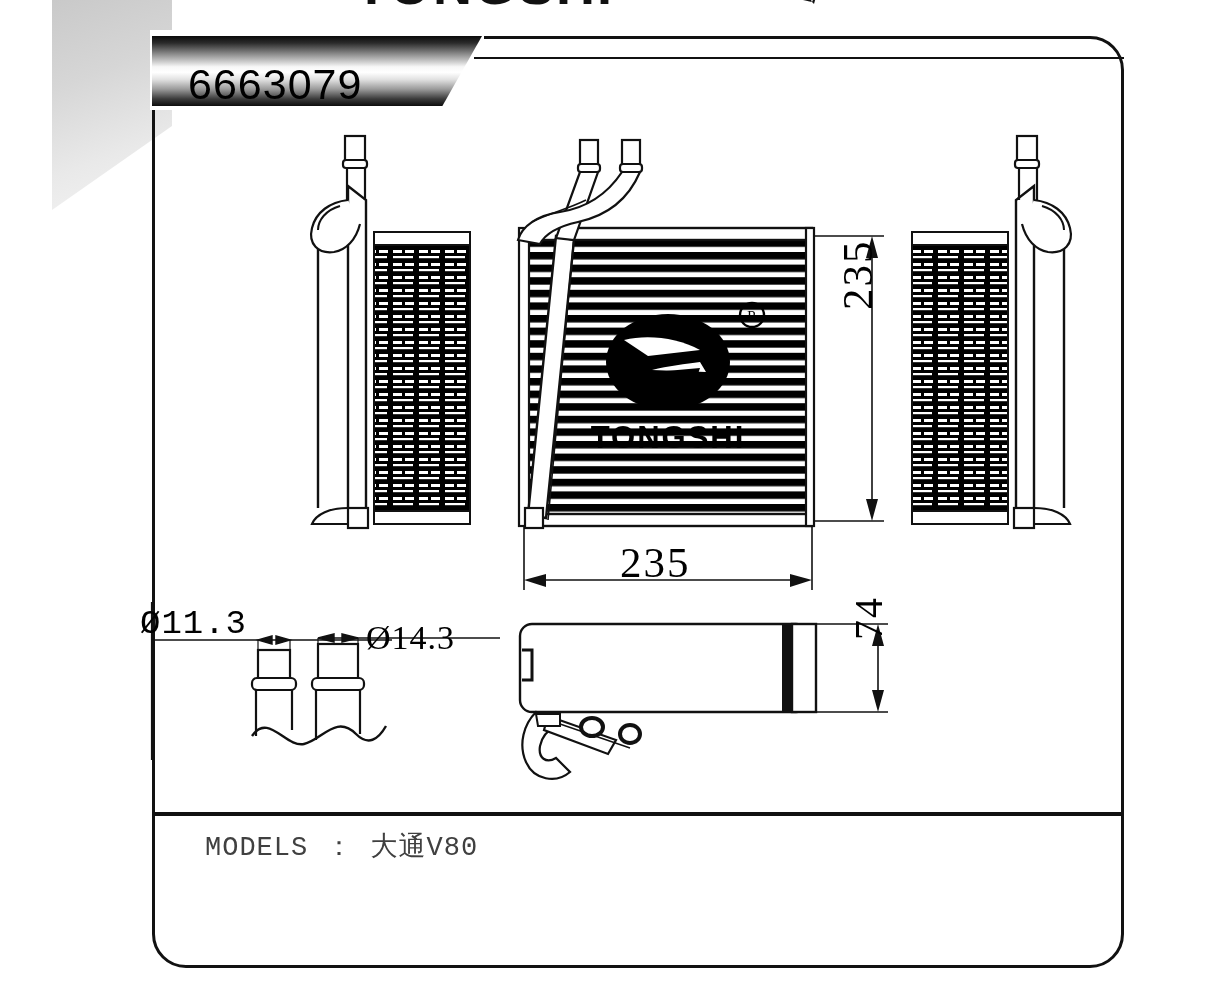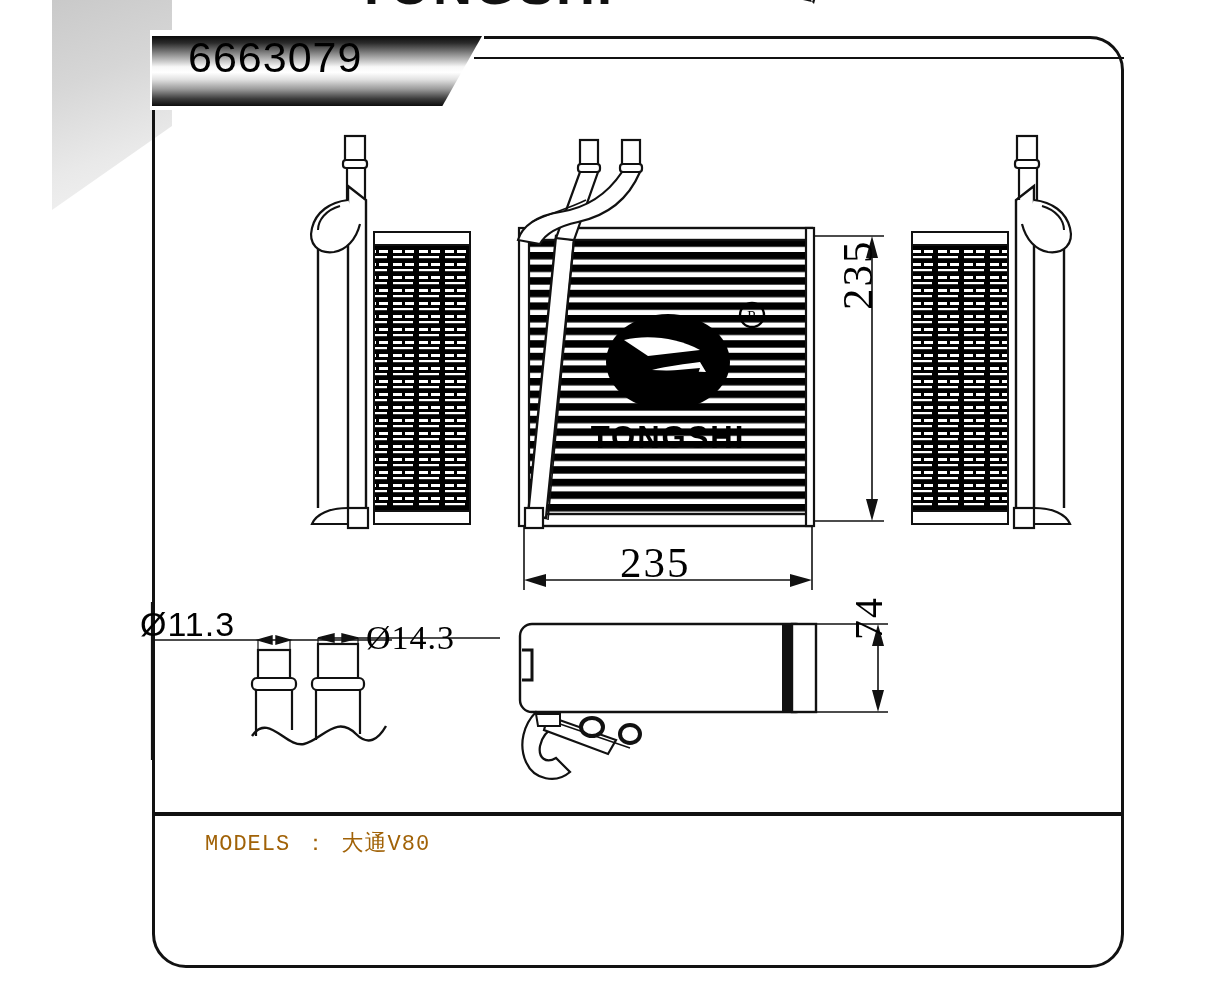--- a/index.html
+++ b/index.html
@@ -15,21 +15,21 @@
     background:linear-gradient(160deg,#c9c9c9 0%,#d6d6d6 35%,#e9e9e9 70%,#f4f4f4 100%);
     clip-path:polygon(0 0,100% 0,100% 60%,0 100%);
   }
   
   .banner{
     position:absolute;left:152px;top:36px;width:330px;height:70px;
     clip-path:polygon(0 0, 100% 0, 88% 100%, 0 100%);
     background:linear-gradient(to bottom,
       #0a0a0a 0%, #2b2b2b 10%, #8d8d8d 26%, #f7f7f7 44%,
       #ffffff 52%, #e2e2e2 62%, #9a9a9a 76%, #3a3a3a 90%, #0d0d0d 100%);
-    display:flex;align-items:flex-start;
+    display:flex;align-items:flex-end;
   }
   .banner-text{
     margin-left:36px;font-size:43px;color:#000;letter-spacing:1px;
     font-family:"Liberation Sans", sans-serif;line-height:1;
   }
   
   .banner-rule{
     position:absolute;left:474px;top:57px;width:650px;height:2px;background:#111;
   }
 
@@ -59,35 +59,35 @@
 
   
   .divider{
     position:absolute;left:153px;top:812px;width:970px;height:4px;background:#111;
   }
 
   
   .info{
     position:absolute;left:205px;top:828px;width:700px;
     font-family:"Liberation Mono","DejaVu Sans Mono",monospace;
-    font-size:22px;line-height:1.52;color:#a16207;letter-spacing:1px;
+    font-size:27px;line-height:1.52;color:#404040;letter-spacing:1px;
   }
   .info div{white-space:pre;}
 
   
   .dim{
     position:absolute;color:#000;font-family:"Liberation Serif",serif;
   }
   .dim-235w{left:620px;top:538px;font-size:43px;letter-spacing:2px;}
   .dim-235h{left:833px;top:310px;font-size:43px;letter-spacing:2px;
             transform:rotate(-90deg);transform-origin:left top;}
   .dim-74{left:845px;top:640px;font-size:40px;letter-spacing:2px;
           transform:rotate(-90deg);transform-origin:left top;}
   .dia1{left:140px;top:605px;font-size:34px;letter-spacing:1px;
-        font-family:Liberation Sans, sans-serif;}
+        font-family:Liberation Mono, monospace;}
   .dia2{left:366px;top:619px;font-size:34px;letter-spacing:1px;
         font-family:"Liberation Serif",serif;}
 </style>
 </head>
 <body>
 
 <div id="sheet">
 
   <div class="toplogo">
     <span>TONGSHI</span>

